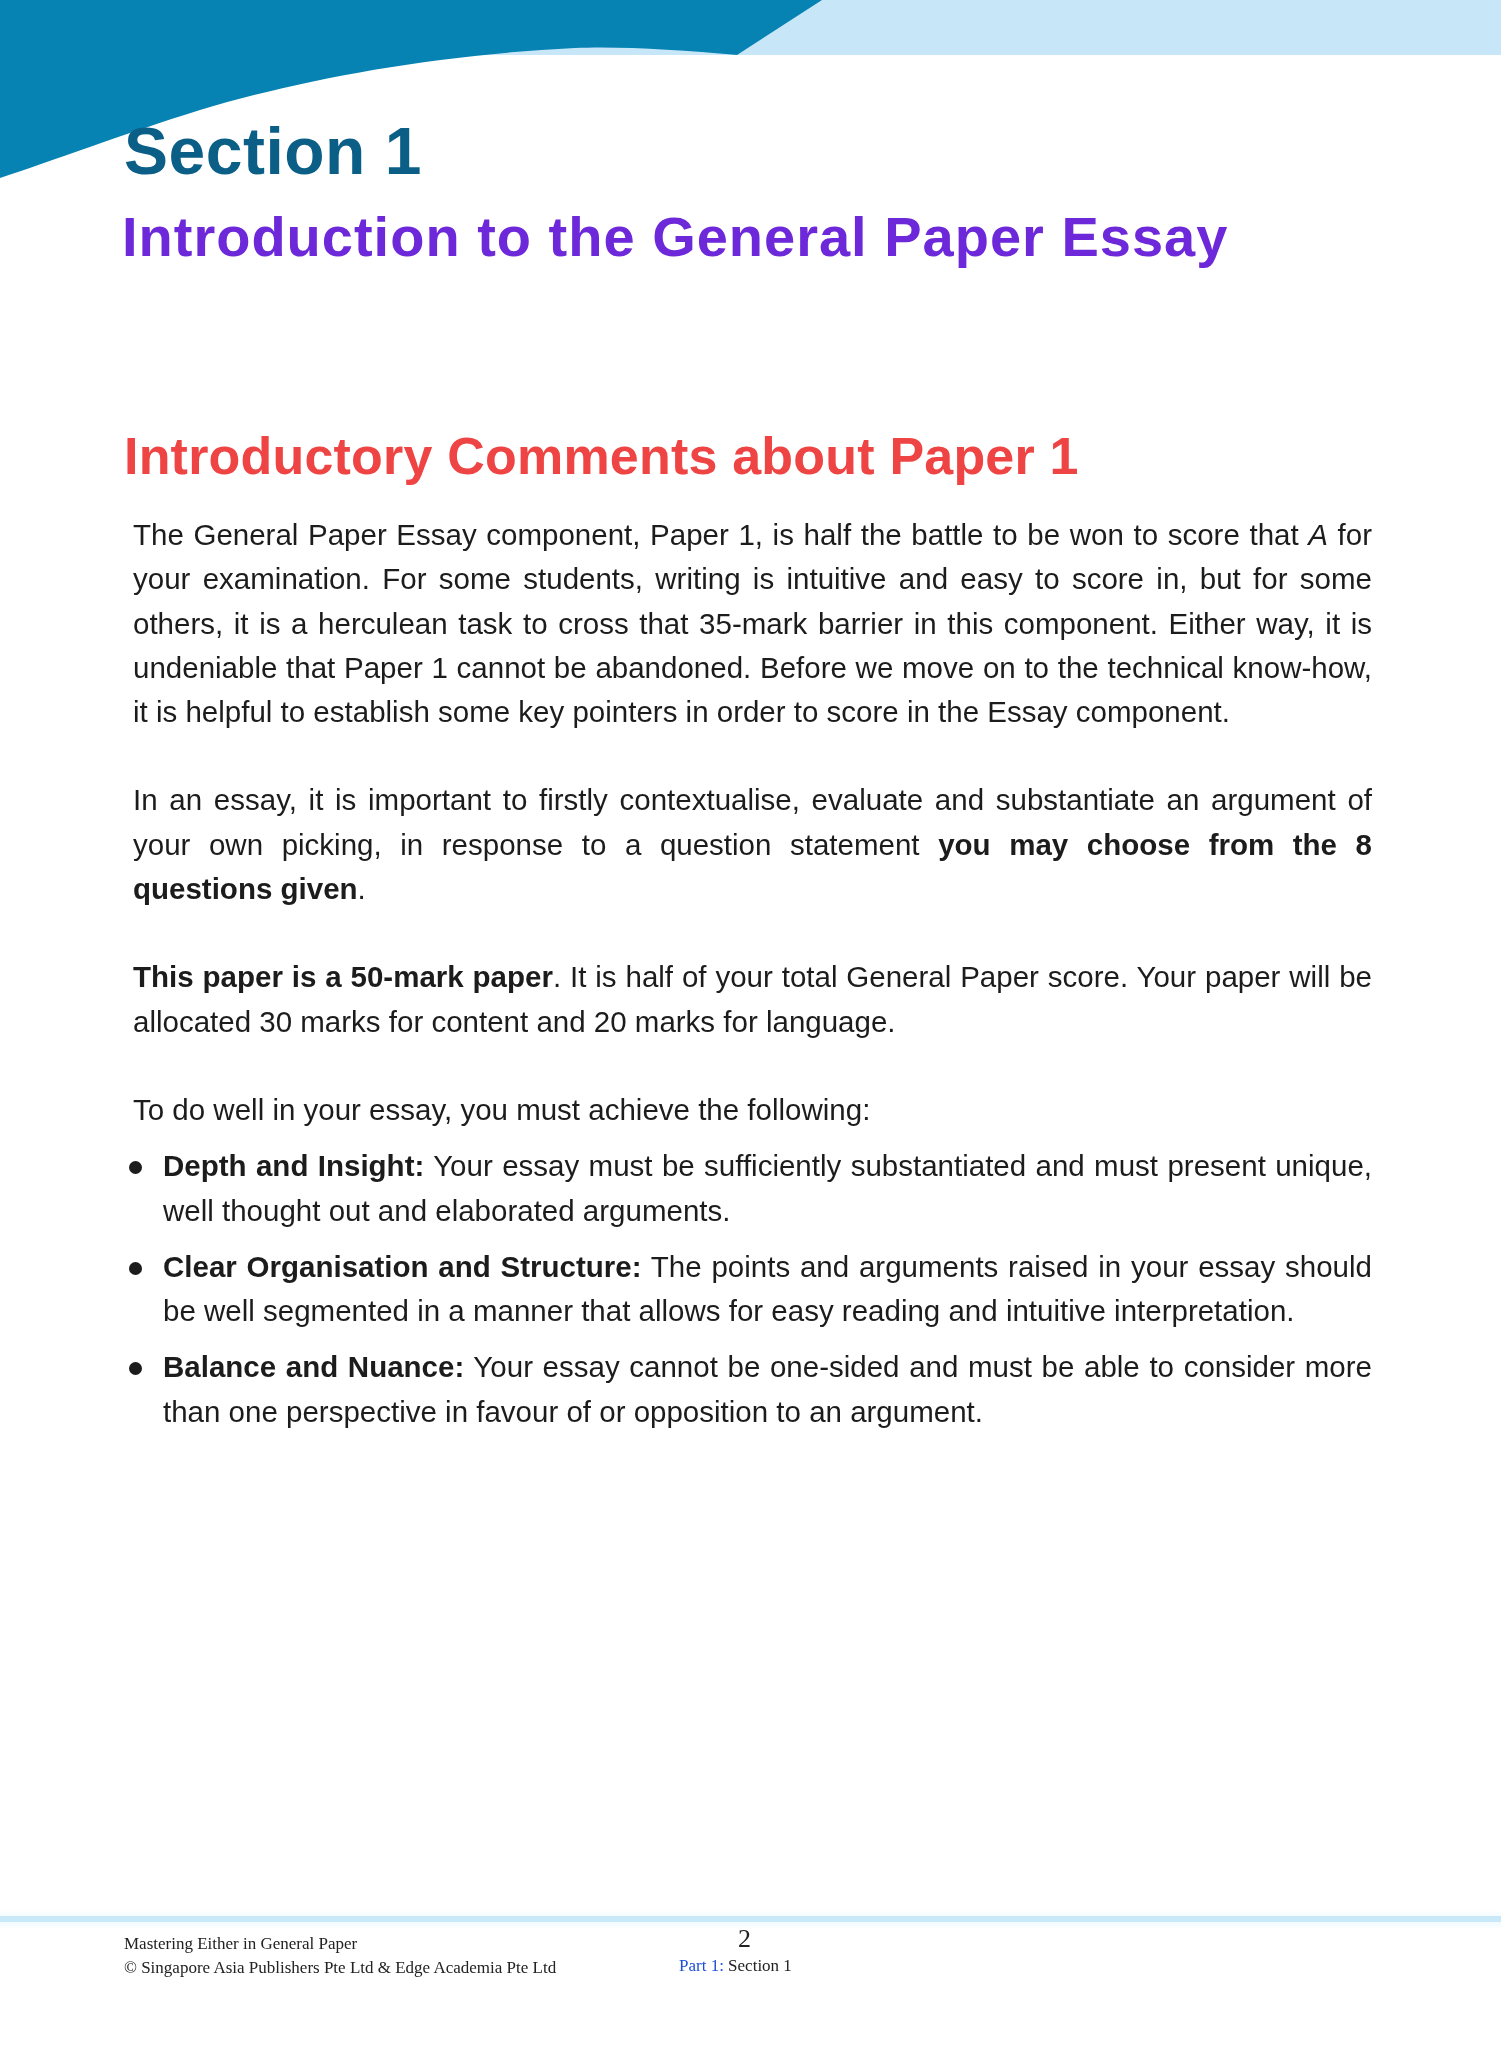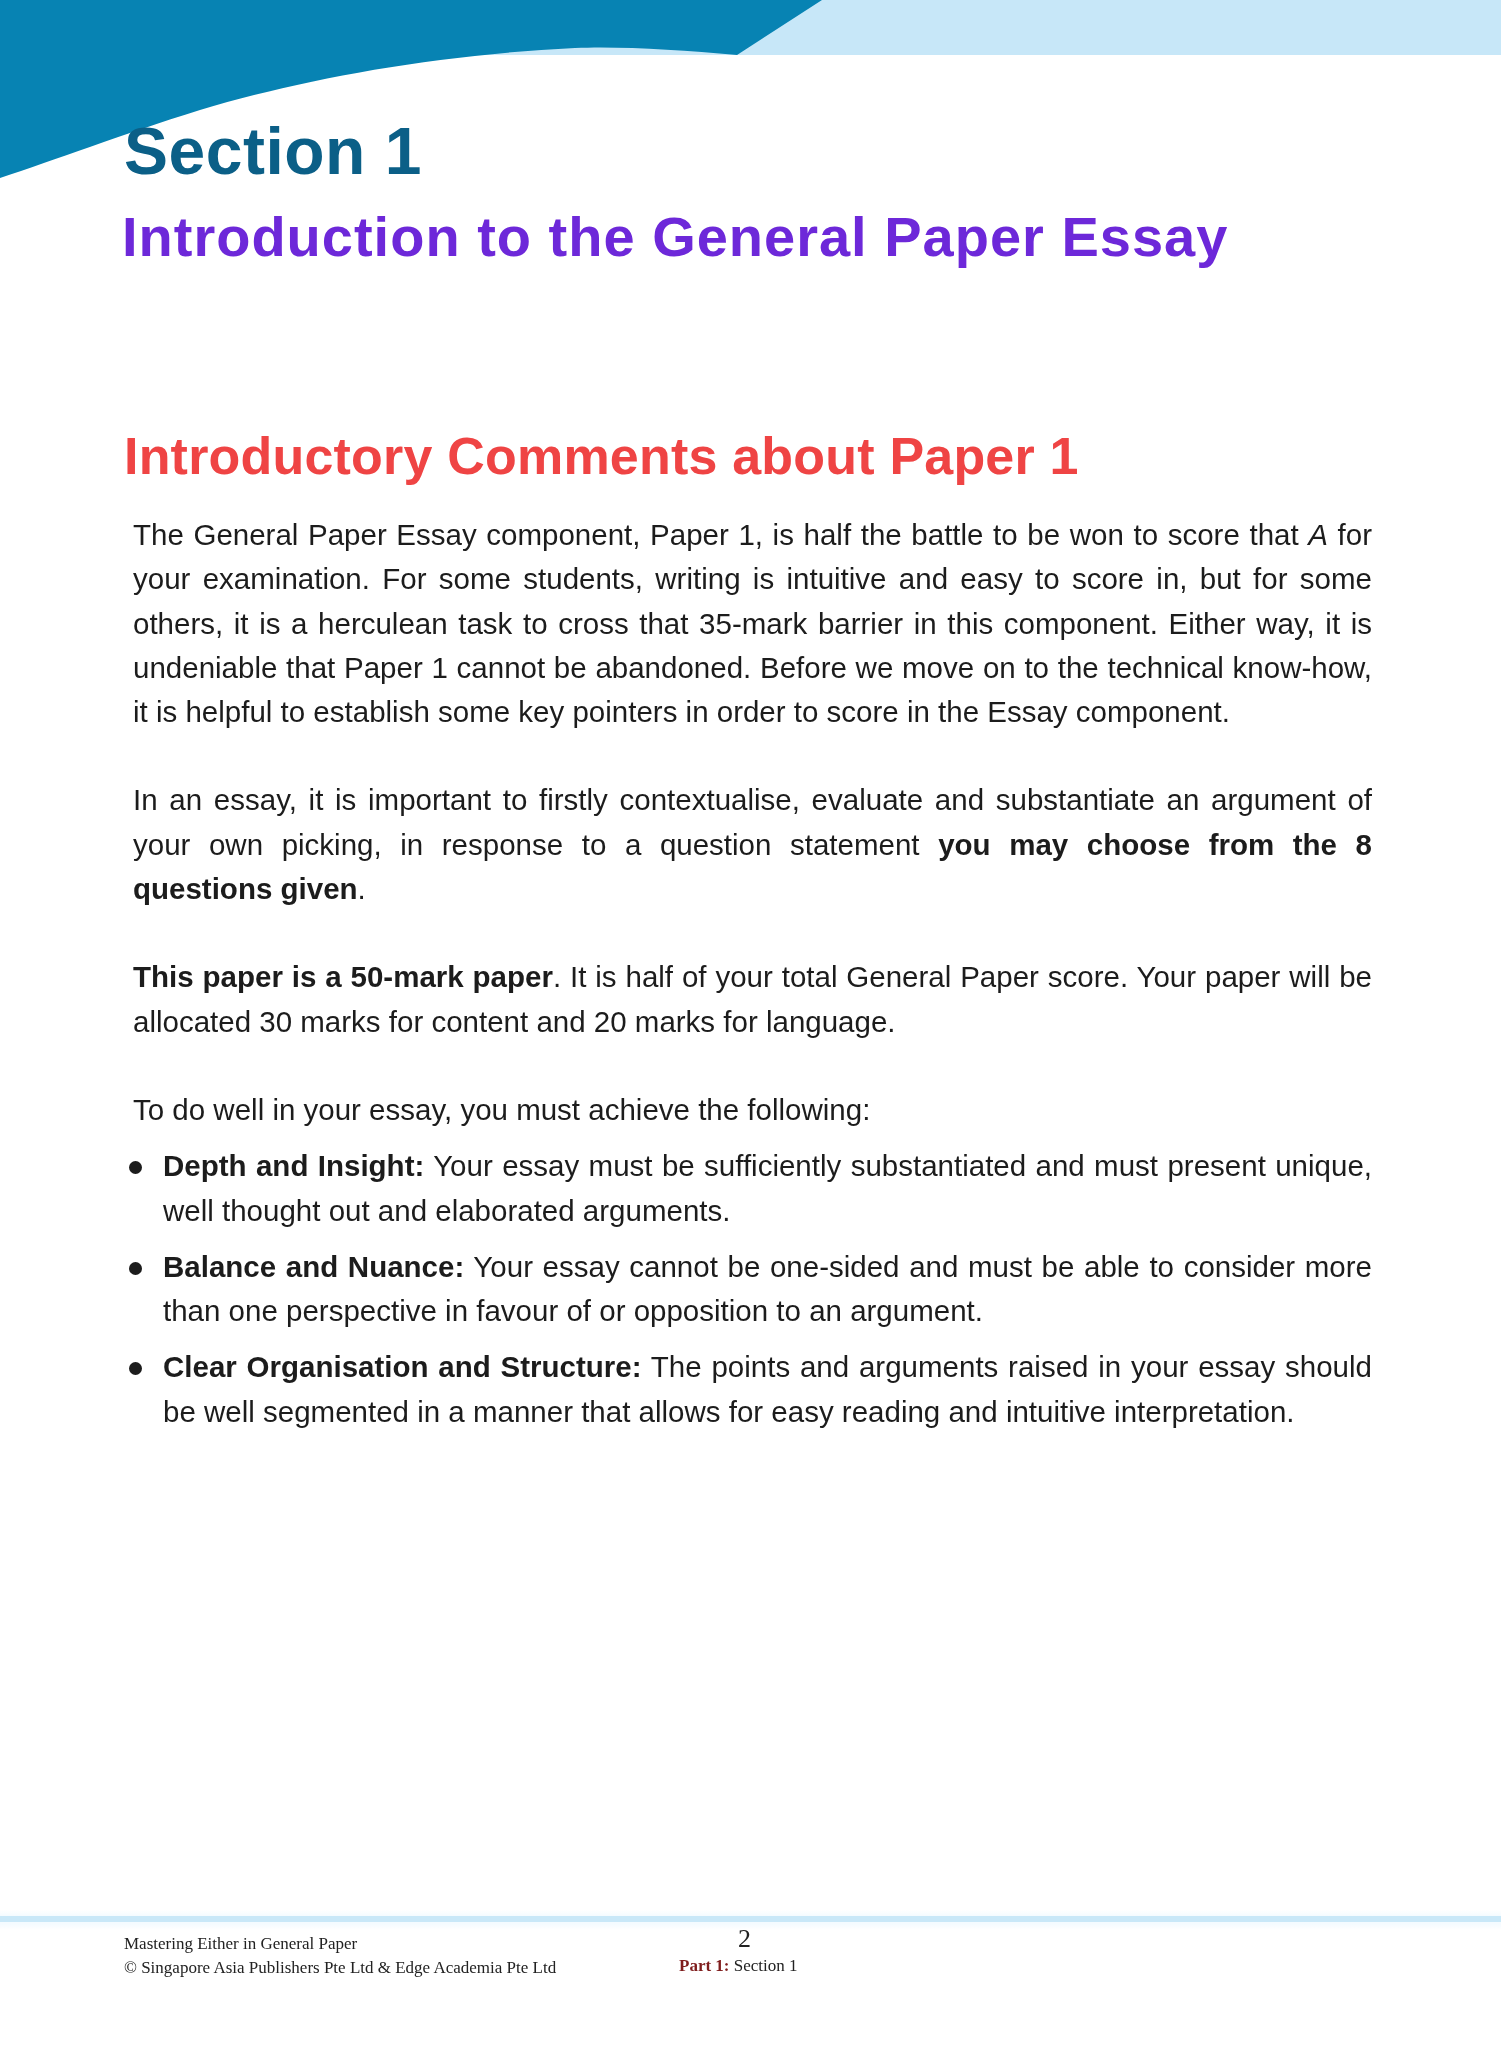--- a/index.html
+++ b/index.html
@@ -51,21 +51,21 @@
     font-family: "Liberation Serif", serif; font-size: 17px; line-height: 24px; color: #222;
   }
   .page-number {
     position: absolute; left: 738px; top: 1924px;
     font-family: "Liberation Serif", serif; font-size: 26px; color: #222;
   }
   .footer-part {
     position: absolute; left: 679px; top: 1956px;
     font-family: "Liberation Serif", serif; font-size: 17px; color: #222;
   }
-  .footer-part .part-label { color: #7f1d1d; font-weight: bold; }
+  .footer-part .part-label { color: #1d4ed8; font-weight: normal; }
 </style>
 </head>
 <body>
 
 <svg class="banner" viewBox="0 0 1501 190" preserveAspectRatio="none">
   <rect x="0" y="0" width="1501" height="55" fill="#c7e7f8"></rect>
   <path d="M0,0 L822,0 L737,55 C680,50 620,46 575,48 C430,55 300,80 200,110 C120,135 55,160 0,178 Z" fill="#0783b3"></path>
 </svg>
 
 <div class="section-label">Section 1</div>
@@ -79,24 +79,24 @@
 
   <p><b>This paper is a 50-mark paper</b><span>. It is half of your total General Paper score. Your paper will be allocated 30 marks for content and 20 marks for language.</span></p>
 
   <p class="intro-list">To do well in your essay, you must achieve the following:</p>
 
   <ul>
     <li>
       <span class="bullet"></span><b>Depth and Insight:</b><span> Your essay must be sufficiently substantiated and must present unique, well thought out and elaborated arguments.</span>
     </li>
     <li>
-      <span class="bullet"></span><b>Balance and Nuance:</b><span> Your essay cannot be one-sided and must be able to consider more than one perspective in favour of or opposition to an argument.</span>
+      <span class="bullet"></span><b>Clear Organisation and Structure:</b><span> The points and arguments raised in your essay should be well segmented in a manner that allows for easy reading and intuitive interpretation.</span>
     </li>
     <li>
-      <span class="bullet"></span><b>Clear Organisation and Structure:</b><span> The points and arguments raised in your essay should be well segmented in a manner that allows for easy reading and intuitive interpretation.</span>
+      <span class="bullet"></span><b>Balance and Nuance:</b><span> Your essay cannot be one-sided and must be able to consider more than one perspective in favour of or opposition to an argument.</span>
     </li>
   </ul>
 </div>
 
 <div class="footer-line-glow"></div>
 <div class="footer-line"></div>
 
 <div class="footer-left">
   <div>Mastering Either in General Paper</div>
   <div>© Singapore Asia Publishers Pte Ltd &amp; Edge Academia Pte Ltd</div>

